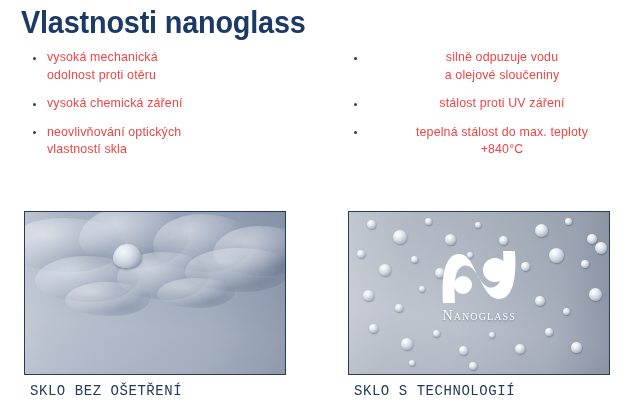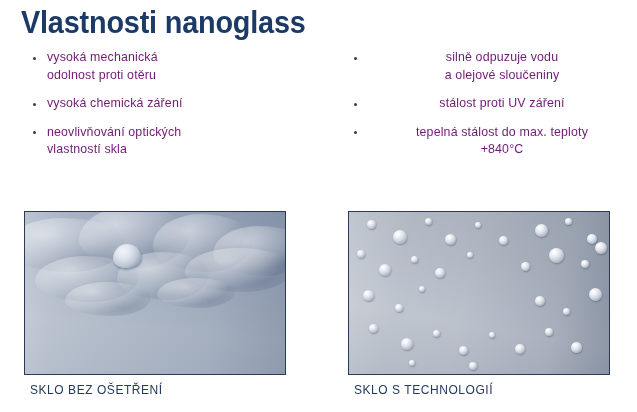--- a/index.html
+++ b/index.html
@@ -43,21 +43,21 @@
   }
   .col-left  { left: 30px;  width: 300px; }
   .col-right { left: 351px; width: 285px; text-align: center; }
 
   .bullet-item {
     position: relative;
     padding-left: 17px;
     margin-bottom: 11px;
     font-size: 12.4px;
     line-height: 17.5px;
-    color: #701a75;
+    color: #ef4444;
     letter-spacing: 0.15px;
   }
   .bullet-item .dot {
     position: absolute;
     left: 3px;
     top: 7.5px;
     width: 3px;
     height: 3px;
     border-radius: 50%;
     background: #3c3c3c;
@@ -151,24 +151,25 @@
     font-size: 14.5px;
     letter-spacing: 1.1px;
     font-variant: small-caps;
     text-shadow: 0 1px 2px rgba(40,55,85,0.45);
   }
 
   
   .caption {
     position: absolute;
     top: 383px;
-    font-size: 12px;
+    font-size: 14px;
     color: #23395e;
     letter-spacing: 0.55px;
     white-space: nowrap;
+    font-family: Liberation Mono, monospace;
   }
   .caption-left  { left: 30px; }
   .caption-right { left: 354px; }
 </style>
 </head>
 <body>
 
 <div class="page">
 
   <div class="title">Vlastnosti nanoglass</div>
@@ -264,20 +265,30 @@
       <div class="bead" style="left:52px;  top:126px; width:12px; height:12px;"></div>
       <div class="bead" style="left:84px;  top:118px; width:7px;  height:7px;"></div>
       <div class="bead" style="left:110px; top:134px; width:9px;  height:9px;"></div>
       <div class="bead" style="left:140px; top:120px; width:6px;  height:6px;"></div>
       <div class="bead" style="left:166px; top:132px; width:10px; height:10px;"></div>
       <div class="bead" style="left:196px; top:116px; width:8px;  height:8px;"></div>
       <div class="bead" style="left:222px; top:130px; width:11px; height:11px;"></div>
       <div class="bead" style="left:120px; top:150px; width:8px;  height:8px;"></div>
       <div class="bead" style="left:60px;  top:148px; width:6px;  height:6px;"></div>
 
+      <div class="logo">
+        <svg width="86" height="58" viewBox="0 0 86 58" aria-hidden="true">
+          <path d="M7 55 C5 26 10 7 22 6 C34 5 38 22 43 30 C48 38 53 42 60 38
+                   C67 34 68 18 67 3 L79 3 C81 32 76 50 64 51 C52 52 47 36 42 28
+                   C37 20 32 15 25 19 C18 23 18 40 19 55 Z" fill="#ffffff"></path>
+          <circle cx="27" cy="37" r="9" fill="#ffffff"></circle>
+          <circle cx="59" cy="22" r="12" fill="#ffffff"></circle>
+        </svg>
+        <div class="logo-word">Nanoglass</div>
+      </div>
 
     </div>
   </div>
 
   <div class="caption caption-left">SKLO BEZ OŠETŘENÍ</div>
 
   <div class="caption caption-right">SKLO S TECHNOLOGIÍ</div>
 
 </div>
 

